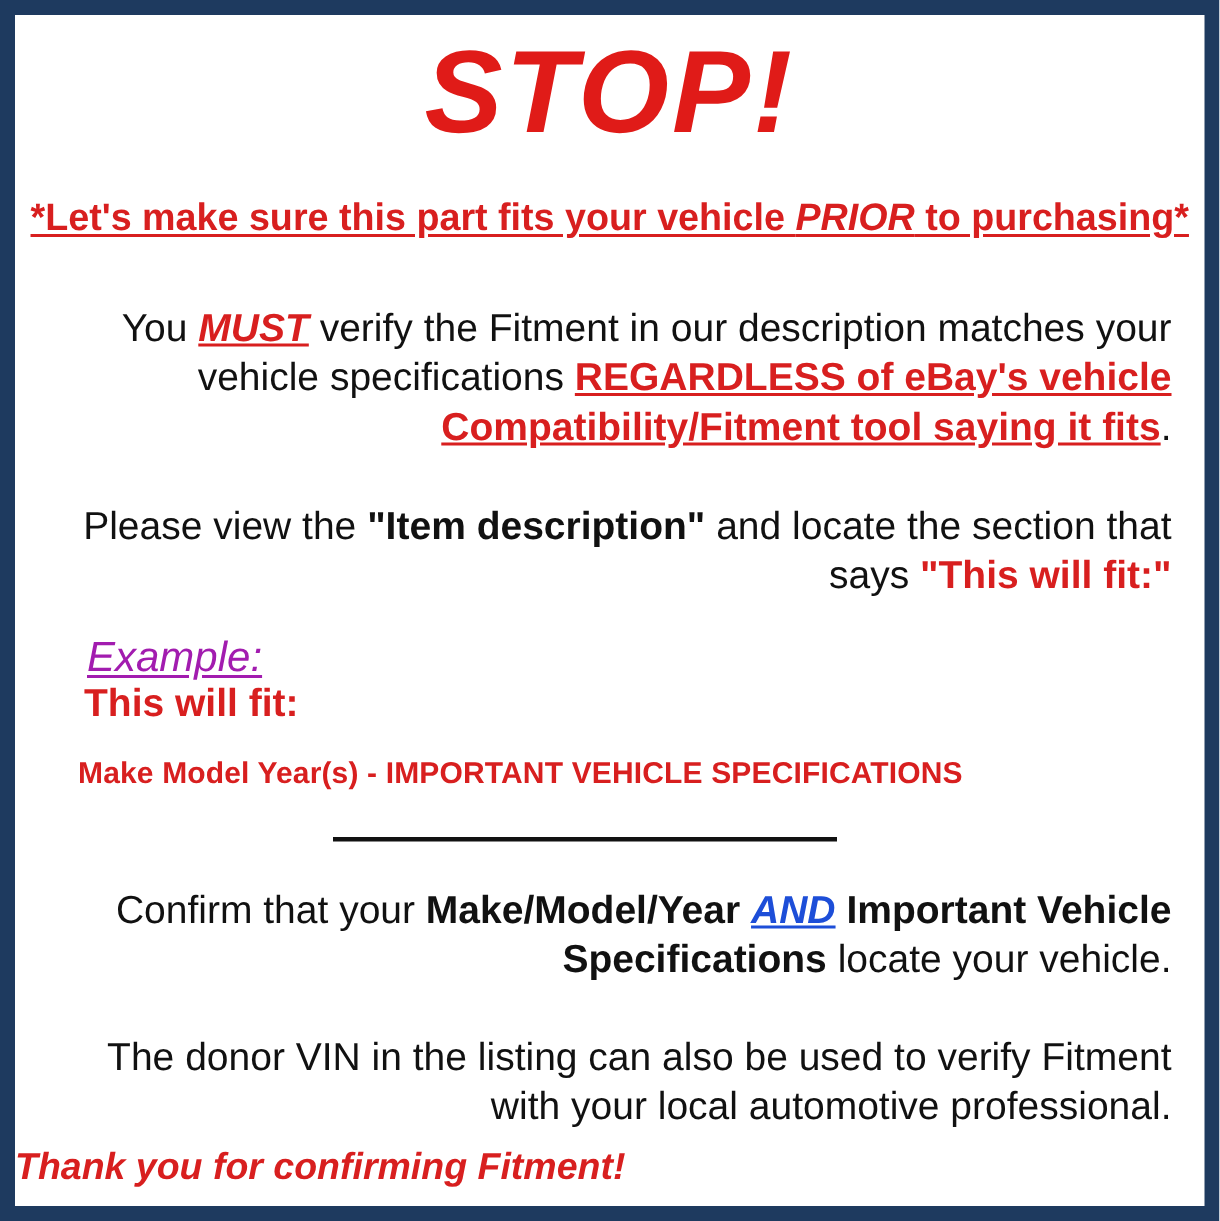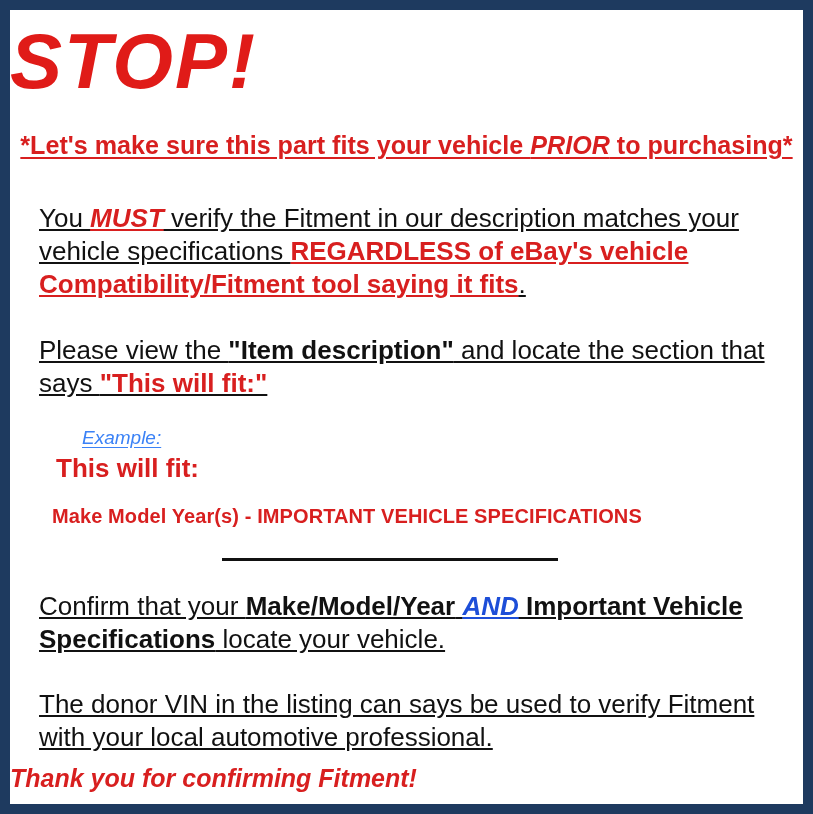--- a/index.html
+++ b/index.html
@@ -25,21 +25,21 @@
     box-sizing: border-box;
     overflow: hidden;
   }
 
   
   .title {
     position: absolute;
     left: 0;
     top: 6px;
     width: 100%;
-    text-align: left;
+    text-align: center;
     color: #e01b18;
     font-family: "Liberation Sans", sans-serif;
     font-weight: bold;
     font-style: italic;
     font-size: 78px;
     line-height: 90px;
     letter-spacing: 2px;
   }
 
   
@@ -59,28 +59,27 @@
   }
   .subtitle .u {
     text-decoration: underline;
     text-underline-offset: 3px;
   }
   .subtitle .it { font-style: italic; }
 
   
   .para {
     position: absolute;
-    left: 29px;
+    left: 16px;
     right: 22px;
-    text-align: left;
+    text-align: right;
     color: #111111;
     font-family: "Liberation Sans", sans-serif;
     font-size: 26px;
     line-height: 33px;
-    text-decoration: underline;
   }
   .para .b    { font-weight: bold; }
   .para .redb { color: #d81f1f; font-weight: bold; }
   .para .mustword {
     color: #d81f1f;
     font-weight: bold;
     font-style: italic;
     text-decoration: underline;
     text-underline-offset: 2px;
   }
@@ -101,28 +100,27 @@
   #p-must   { top: 192px; }
   #p-view   { top: 324px; }
   #p-confirm{ top: 580px; }
   #p-vin    { top: 678px; }
 
   
   .example-label {
     position: absolute;
     left: 48px;
     top: 414px;
-    color: #3b82f6;
-    font-family: "Liberation Sans", sans-serif;
-    font-style: italic;
-    font-size: 19px;
+    color: #a21caf;
+    font-family: "Liberation Sans", sans-serif;
+    font-style: italic;
+    font-size: 28px;
     line-height: 28px;
     text-decoration: underline;
     text-underline-offset: 3px;
-    margin-left: 24px;
   }
   .will-fit {
     position: absolute;
     left: 46px;
     top: 443px;
     color: #d81f1f;
     font-family: "Liberation Sans", sans-serif;
     font-weight: bold;
     font-size: 26px;
     line-height: 30px;
@@ -192,18 +190,18 @@
     <div class="will-fit">This will fit:</div>
 
     <div class="spec-line">Make Model Year(s) - IMPORTANT VEHICLE SPECIFICATIONS</div>
 
     <div class="divider"></div>
 
     <div class="para" id="p-confirm">
       <span>Confirm that your </span><span class="b">Make/Model/Year</span><span>&nbsp;</span><span class="andword">AND</span><span>&nbsp;</span><span class="b">Important Vehicle Specifications</span><span> locate your vehicle.</span>
     </div>
 
-    <div class="para" id="p-vin">The donor VIN in the listing can says be used to verify Fitment with your local automotive professional.</div>
+    <div class="para" id="p-vin">The donor VIN in the listing can also be used to verify Fitment with your local automotive professional.</div>
 
     <div class="thanks">Thank you for confirming Fitment!</div>
 
   </div>
 </div>
 
 </body></html>

